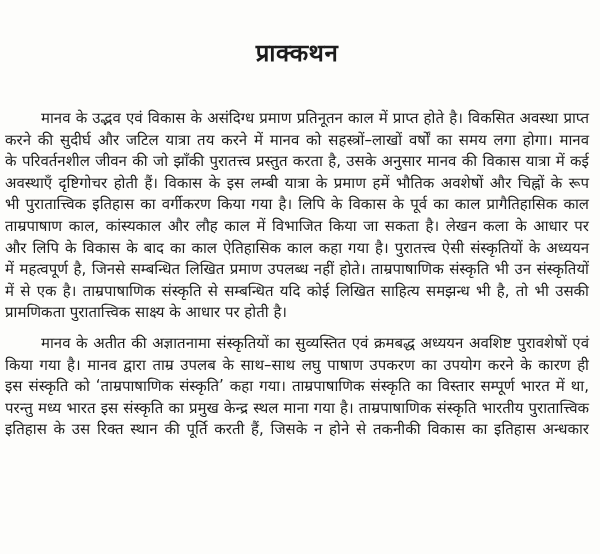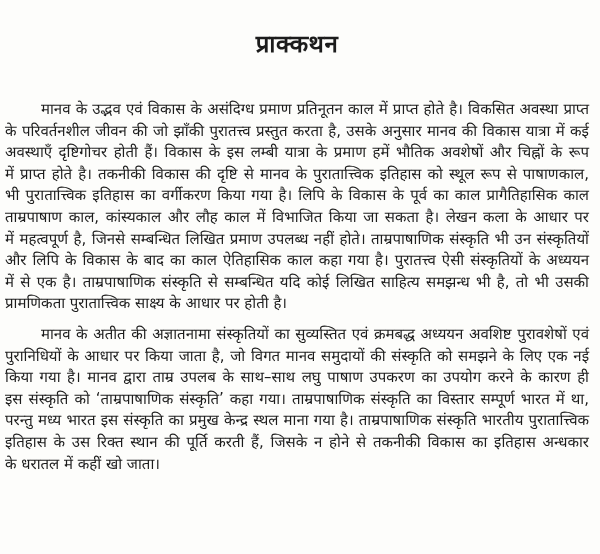--- a/index.html
+++ b/index.html
@@ -15,21 +15,21 @@
     font-family: "DejaVu Sans", "Liberation Sans", sans-serif;
   }
   .page {
     box-sizing: border-box;
     width: 600px;
     height: 554px;
     padding: 14px 11px 0 5px;
     overflow: hidden;
   }
   .doc-title {
-    margin: 7px;
+    margin: 16px;
     padding-top: 8px;
     text-align: center;
     font-size: 24px;
     line-height: 30px;
     font-weight: 700;
     letter-spacing: 0.5px;
   }
   .doc-body {
     margin-top: 40px;
     font-size: 15px;
@@ -53,33 +53,31 @@
   }
 </style>
 </head>
 <body style="background: rgb(253, 253, 251); color: rgb(28, 28, 28);">
 
 <div class="page">
   <h1 class="doc-title">प्राक्कथन</h1>
   <div class="doc-body">
       <div class="para">
         <div class="line first">मानव के उद्भव एवं विकास के असंदिग्ध प्रमाण प्रतिनूतन काल में प्राप्त होते है।  विकसित अवस्था प्राप्त</div>
+        <div class="line">करने की सुदीर्घ और जटिल यात्रा तय करने में मानव को सहस्त्रों–लाखों वर्षों का समय लगा होगा। मानव</div>
         <div class="line">के परिवर्तनशील जीवन की जो झाँकी पुरातत्त्व प्रस्तुत करता है, उसके अनुसार मानव की विकास यात्रा में कई</div>
         <div class="line">अवस्थाएँ दृष्टिगोचर होती हैं। विकास के इस लम्बी यात्रा के प्रमाण हमें भौतिक अवशेषों और चिह्नों के रूप</div>
-        <div class="line">में प्राप्त होते है। तकनीकी विकास की दृष्टि से मानव के पुरातात्त्विक इतिहास को स्थूल रूप से पाषाणकाल,</div>
         <div class="line">भी पुरातात्त्विक इतिहास का वर्गीकरण किया गया है। लिपि के विकास के पूर्व का काल प्रागैतिहासिक काल</div>
         <div class="line">ताम्रपाषाण काल, कांस्यकाल और लौह काल में विभाजित किया जा सकता है। लेखन कला के आधार पर</div>
+        <div class="line">और लिपि के विकास के बाद का काल ऐतिहासिक काल कहा गया है। पुरातत्त्व ऐसी संस्कृतियों के अध्ययन</div>
         <div class="line">में महत्वपूर्ण है, जिनसे सम्बन्धित लिखित प्रमाण उपलब्ध नहीं होते। ताम्रपाषाणिक संस्कृति भी उन संस्कृतियों</div>
-        <div class="line">और लिपि के विकास के बाद का काल ऐतिहासिक काल कहा गया है। पुरातत्त्व ऐसी संस्कृतियों के अध्ययन</div>
         <div class="line">में से एक है। ताम्रपाषाणिक संस्कृति से सम्बन्धित यदि कोई लिखित साहित्य समझन्ध भी है, तो भी उसकी</div>
         <div class="line last">प्रामणिकता पुरातात्त्विक साक्ष्य के आधार पर होती है।</div>
       </div>
       <div class="para">
         <div class="line first">मानव के अतीत की अज्ञातनामा संस्कृतियों का सुव्यस्तित एवं क्रमबद्ध अध्ययन अवशिष्ट पुरावशेषों एवं</div>
-        <div class="line">पुरानिधियों के आधार पर किया जाता है, जो विगत मानव समुदायों की संस्कृति को समझने के लिए एक नई</div>
         <div class="line">किया गया है। मानव द्वारा ताम्र उपलब के साथ–साथ लघु पाषाण उपकरण का उपयोग करने के कारण ही</div>
         <div class="line">इस संस्कृति को ‘ताम्रपाषाणिक संस्कृति’ कहा गया। ताम्रपाषाणिक संस्कृति का विस्तार सम्पूर्ण भारत में था,</div>
         <div class="line">परन्तु मध्य भारत इस संस्कृति का प्रमुख केन्द्र स्थल माना गया है। ताम्रपाषाणिक संस्कृति भारतीय पुरातात्त्विक</div>
         <div class="line">इतिहास के उस रिक्त स्थान की पूर्ति करती हैं, जिसके न होने से तकनीकी विकास का इतिहास अन्धकार</div>
-        <div class="line last">के धरातल में कहीं खो जाता।</div>
       </div>
     </div>
 </div>
 
 </body></html>

